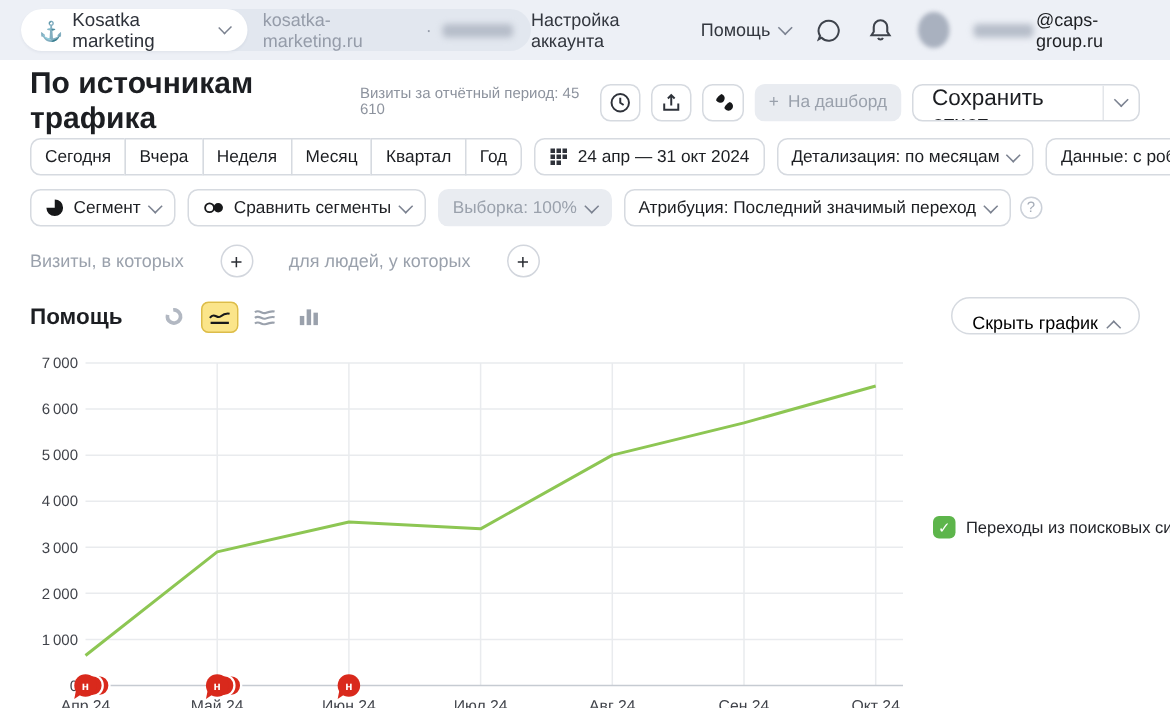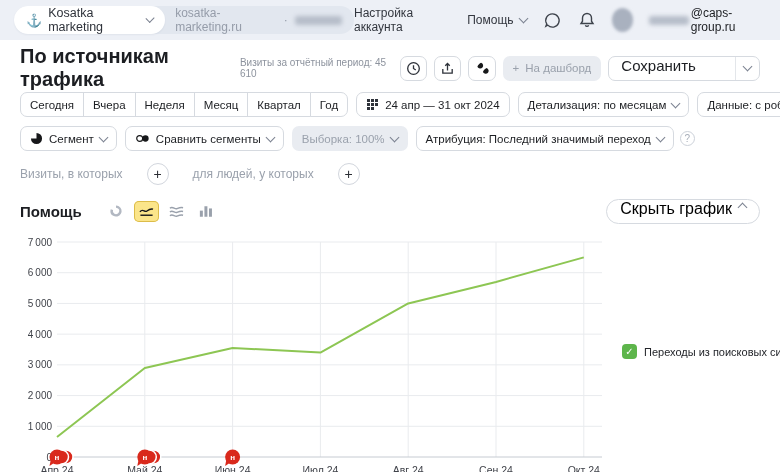--- a/index.html
+++ b/index.html
@@ -41,21 +41,21 @@
   .qicon { width:15px; height:15px; border-radius:50%; border:1px solid #ccd1d9; color:#a6adb8; font-size:10px; display:flex; align-items:center; justify-content:center; margin-left:-2px; }
 
   .filters-row { display:flex; align-items:center; gap:24px; margin-top:11px; color:#9aa1ac; font-size:12px; height:24px; }
   .pluscirc { width:22px; height:22px; border-radius:50%; border:1px solid #d2d6dd; background:#fff; display:flex; align-items:center; justify-content:center; font-size:14px; color:#2a2d33; cursor:pointer; }
 
   .chart-head { display:flex; align-items:center; margin-top:12px; height:26px; }
   .metric { font-size:15px; font-weight:bold; }
   .cticons { display:flex; align-items:center; gap:5px; margin-left:22px; }
   .ctype { width:25px; height:21px; border-radius:5px; display:flex; align-items:center; justify-content:center; cursor:pointer; }
   .ctype.sel { background:#fbe58a; box-shadow:inset 0 0 0 1px #dcbc4a; }
-  .pill { border:1px solid #d6dae0; border-radius:13px; background:#fff; height:25px; display:inline-flex; align-items:flex-start; gap:7px; padding:0 13px; font-size:16px; cursor:pointer; }
+  .pill { border:1px solid #d6dae0; border-radius:13px; background:#fff; height:25px; display:inline-flex; align-items:flex-end; gap:7px; padding:0 13px; font-size:12px; cursor:pointer; }
   .hide-wrap { margin-left:auto; }
 
   .chart-wrap { position:relative; margin-top:8px; height:252px; }
   .legend { position:absolute; left:602px; top:112px; display:flex; align-items:center; gap:7px; font-size:11px; color:#23252a; white-space:nowrap; }
   .checkbox { width:15px; height:15px; border-radius:4px; background:#5db54b; color:#fff; font-size:10px; display:flex; align-items:center; justify-content:center; cursor:pointer; }
   svg text { font-family:"Liberation Sans",sans-serif; }
 </style>
 </head>
 <body>
 

